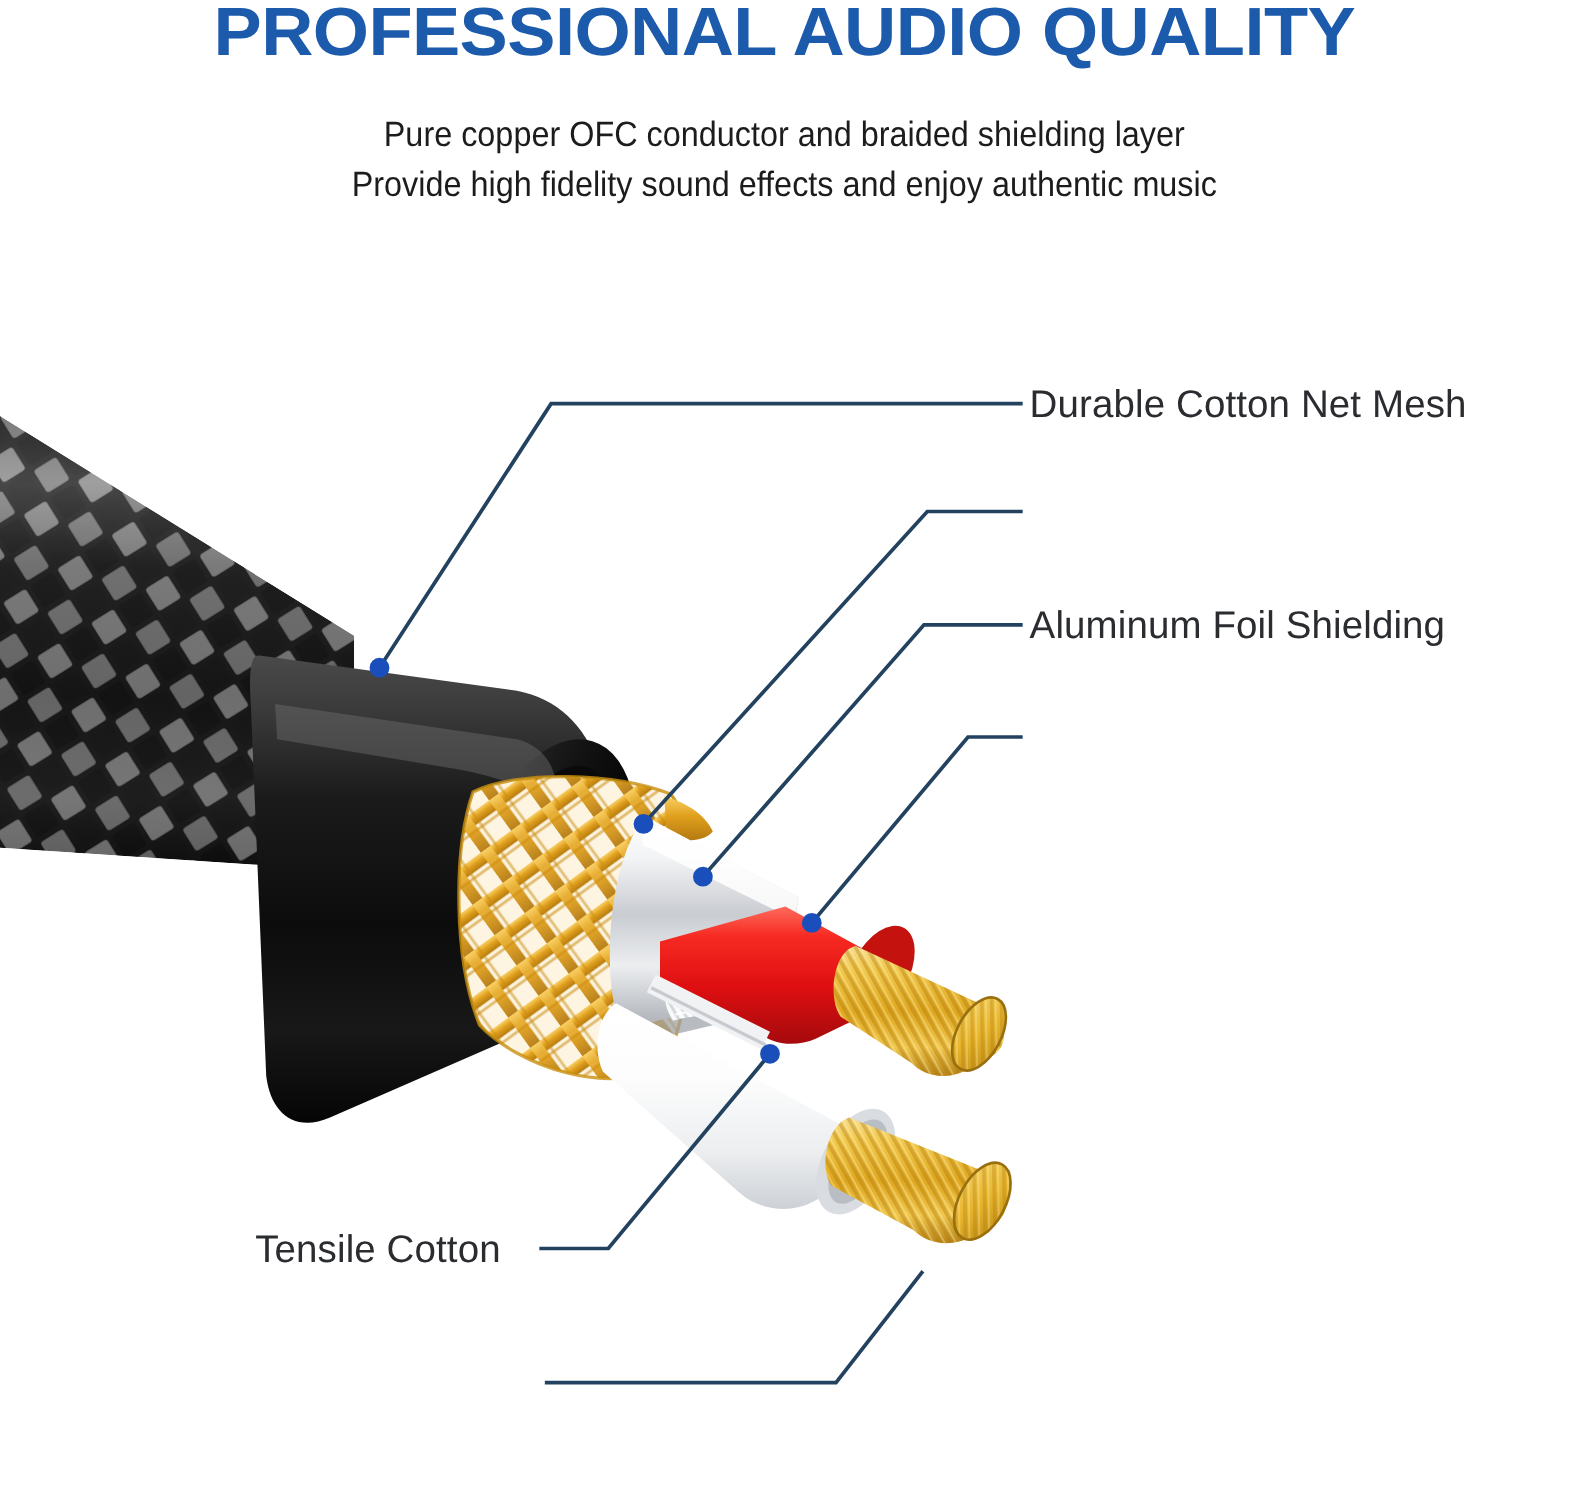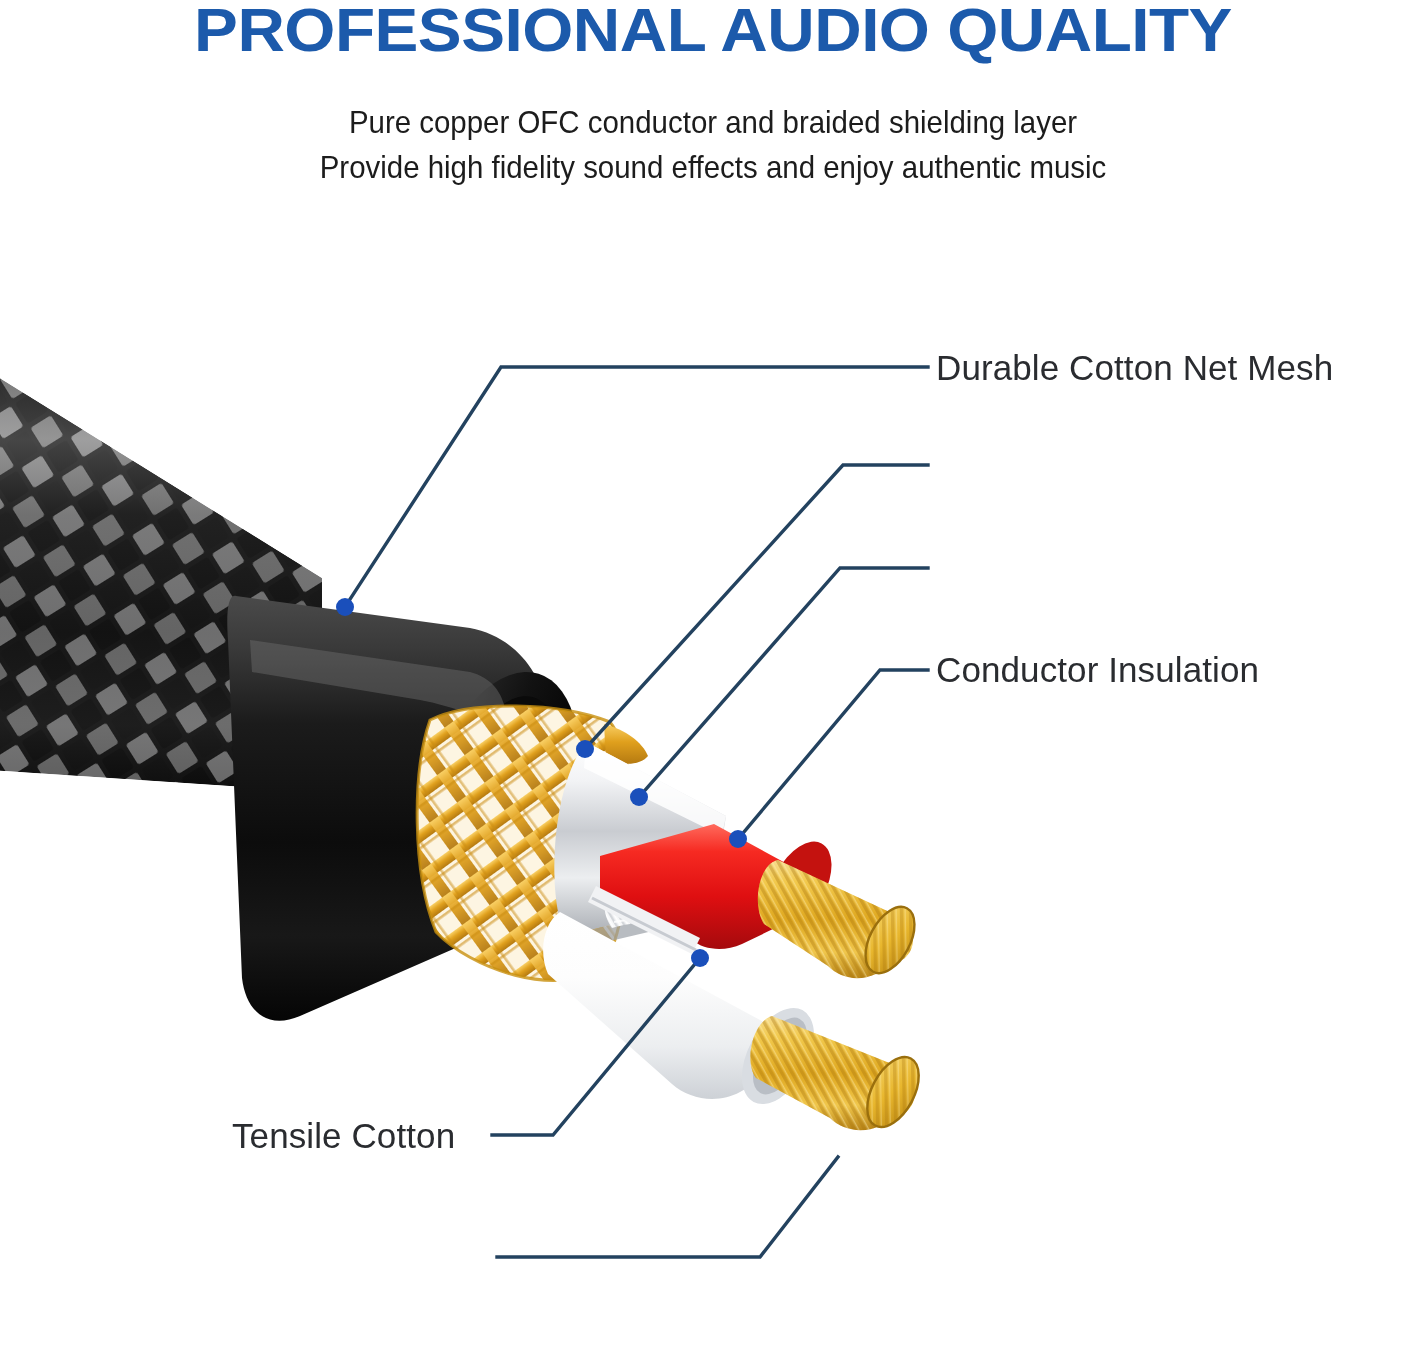--- a/index.html
+++ b/index.html
@@ -317,20 +317,20 @@
         <circle cx="585" cy="749" r="9"></circle>
         <circle cx="639" cy="797" r="9"></circle>
         <circle cx="738" cy="839" r="9"></circle>
         <circle cx="700" cy="958" r="9"></circle>
       </g>
     </svg>
 
     <div class="callout-label right" id="label-cotton-mesh">Durable Cotton Net Mesh</div>
 
 
-
-    <div class="callout-label right" id="label-conductor-insul">Conductor Insulation</div>
+    <div class="callout-label right" id="label-foil-shielding">Aluminum Foil Shielding</div>
+
 
     <div class="callout-label left-align-right" id="label-tensile-cotton">Tensile Cotton</div>
 
   </div>
 
 </div>
 
 </body></html>

